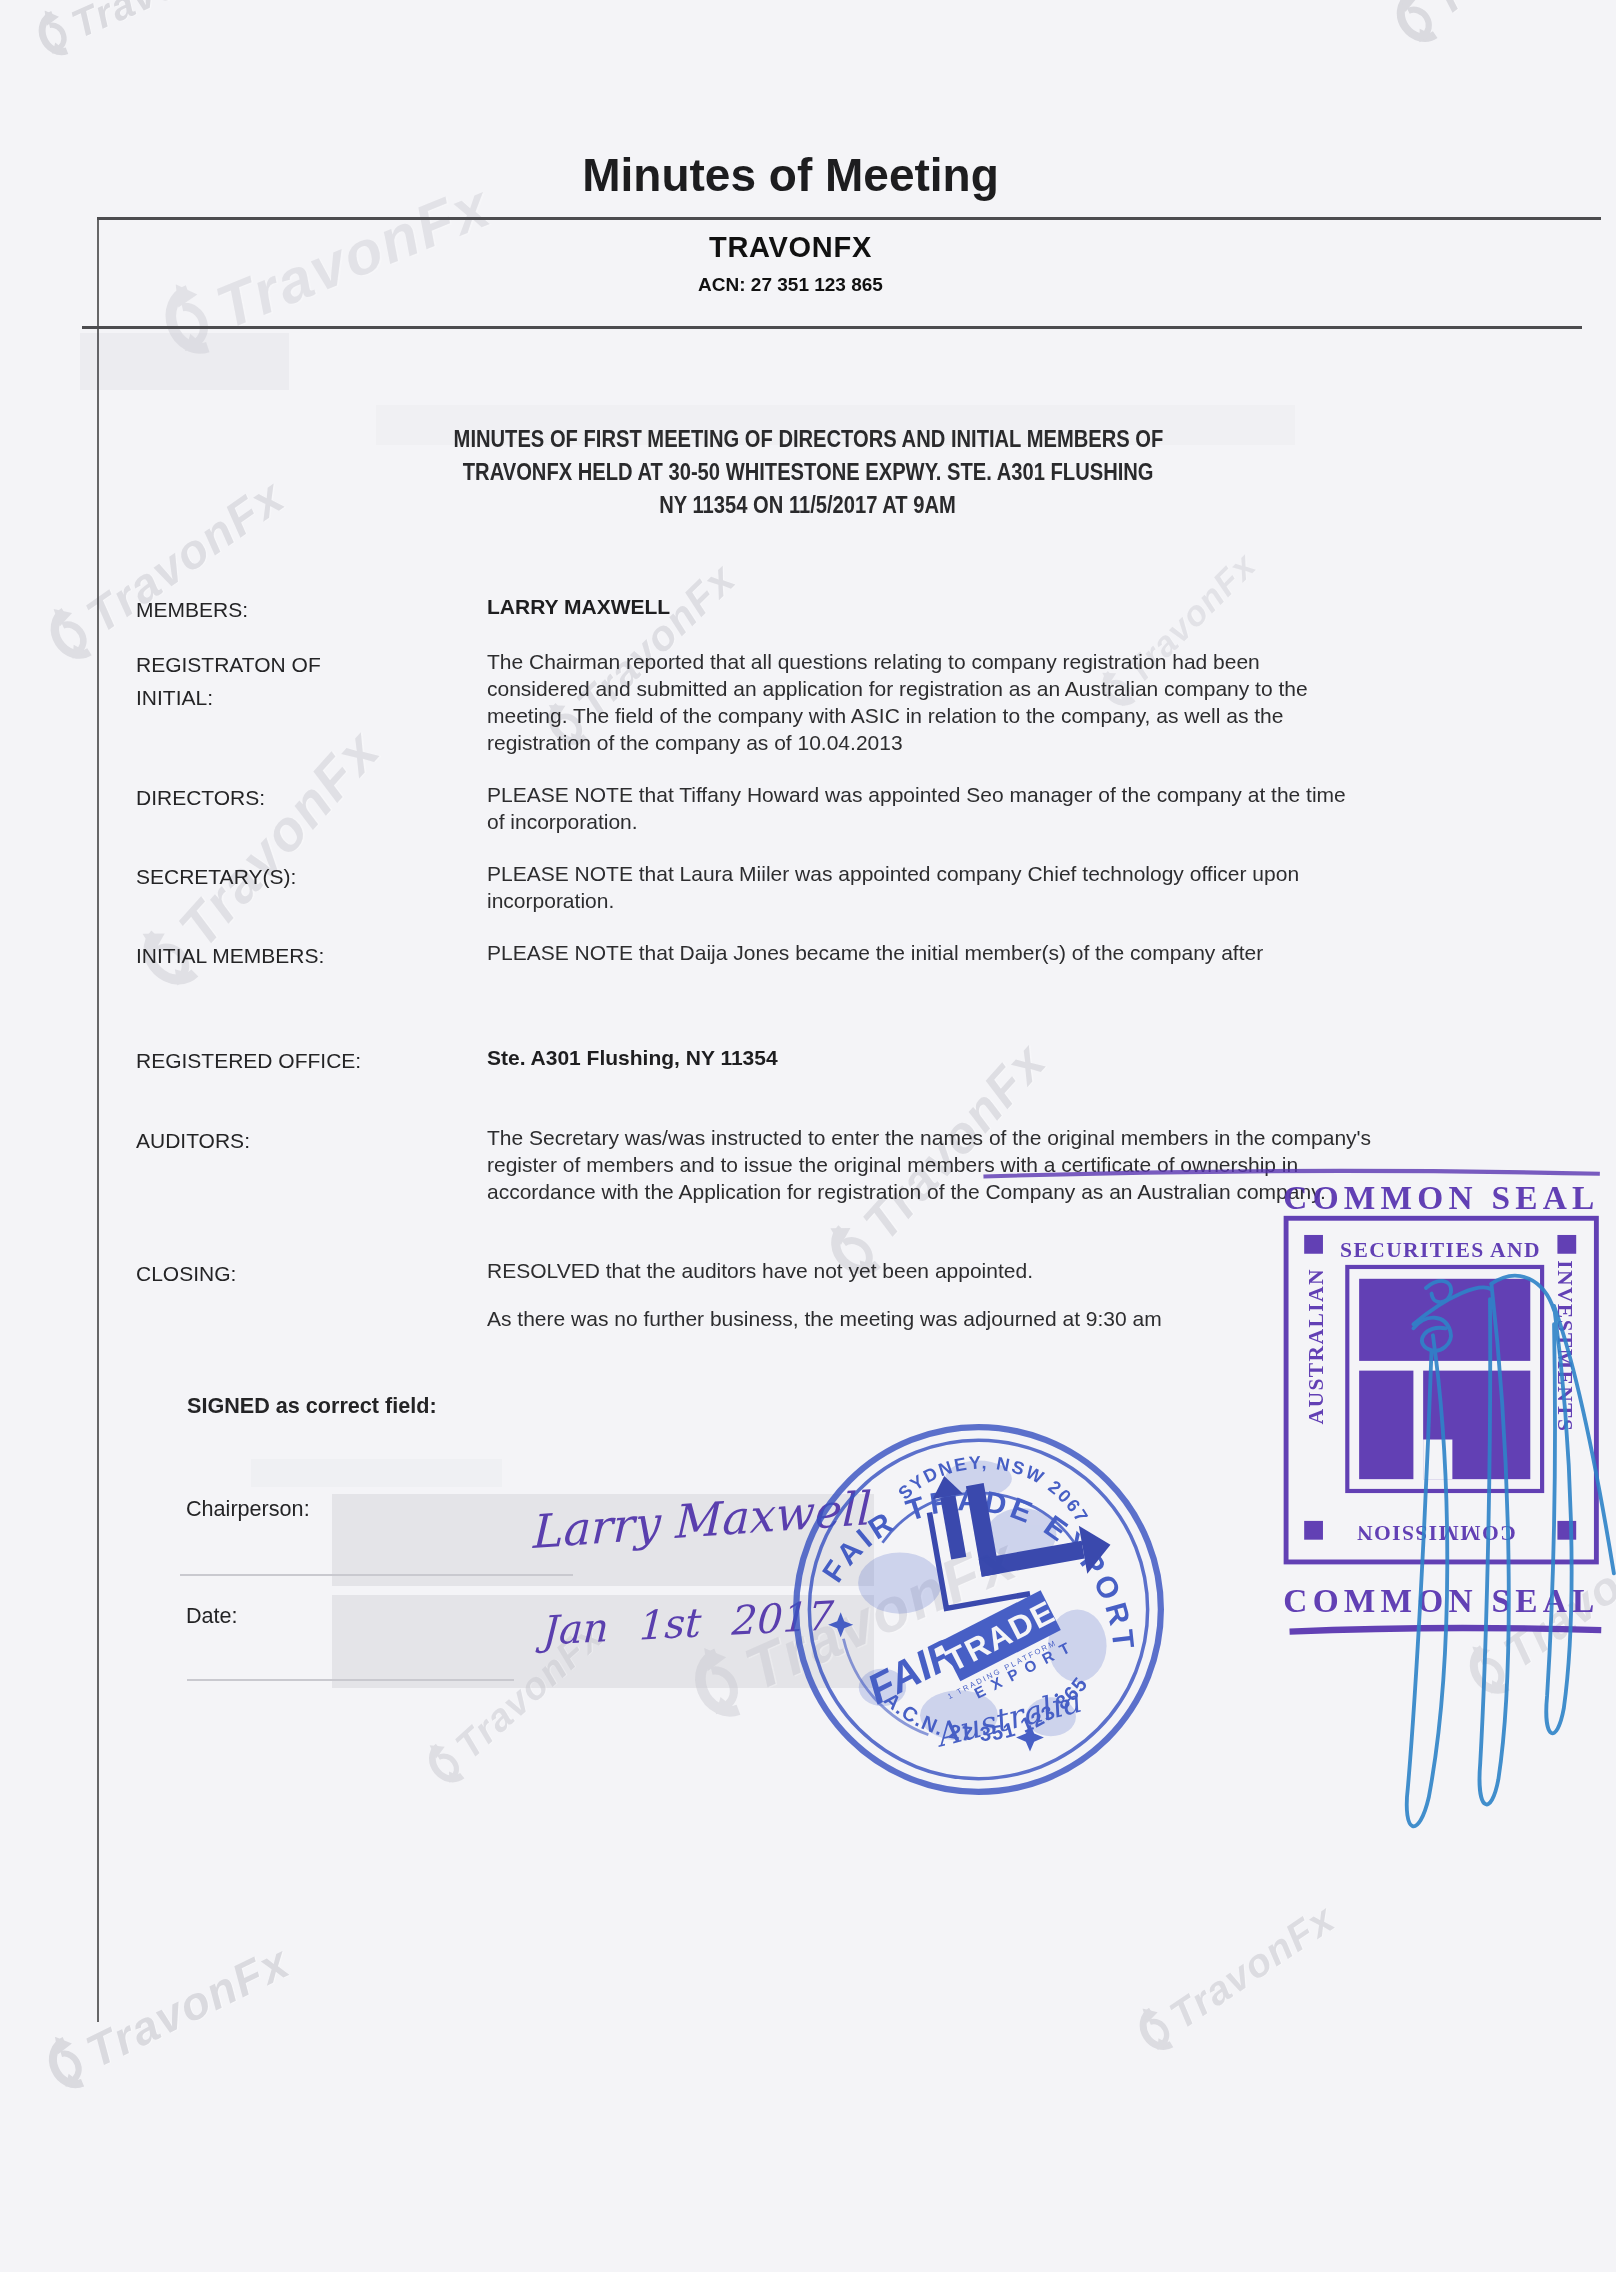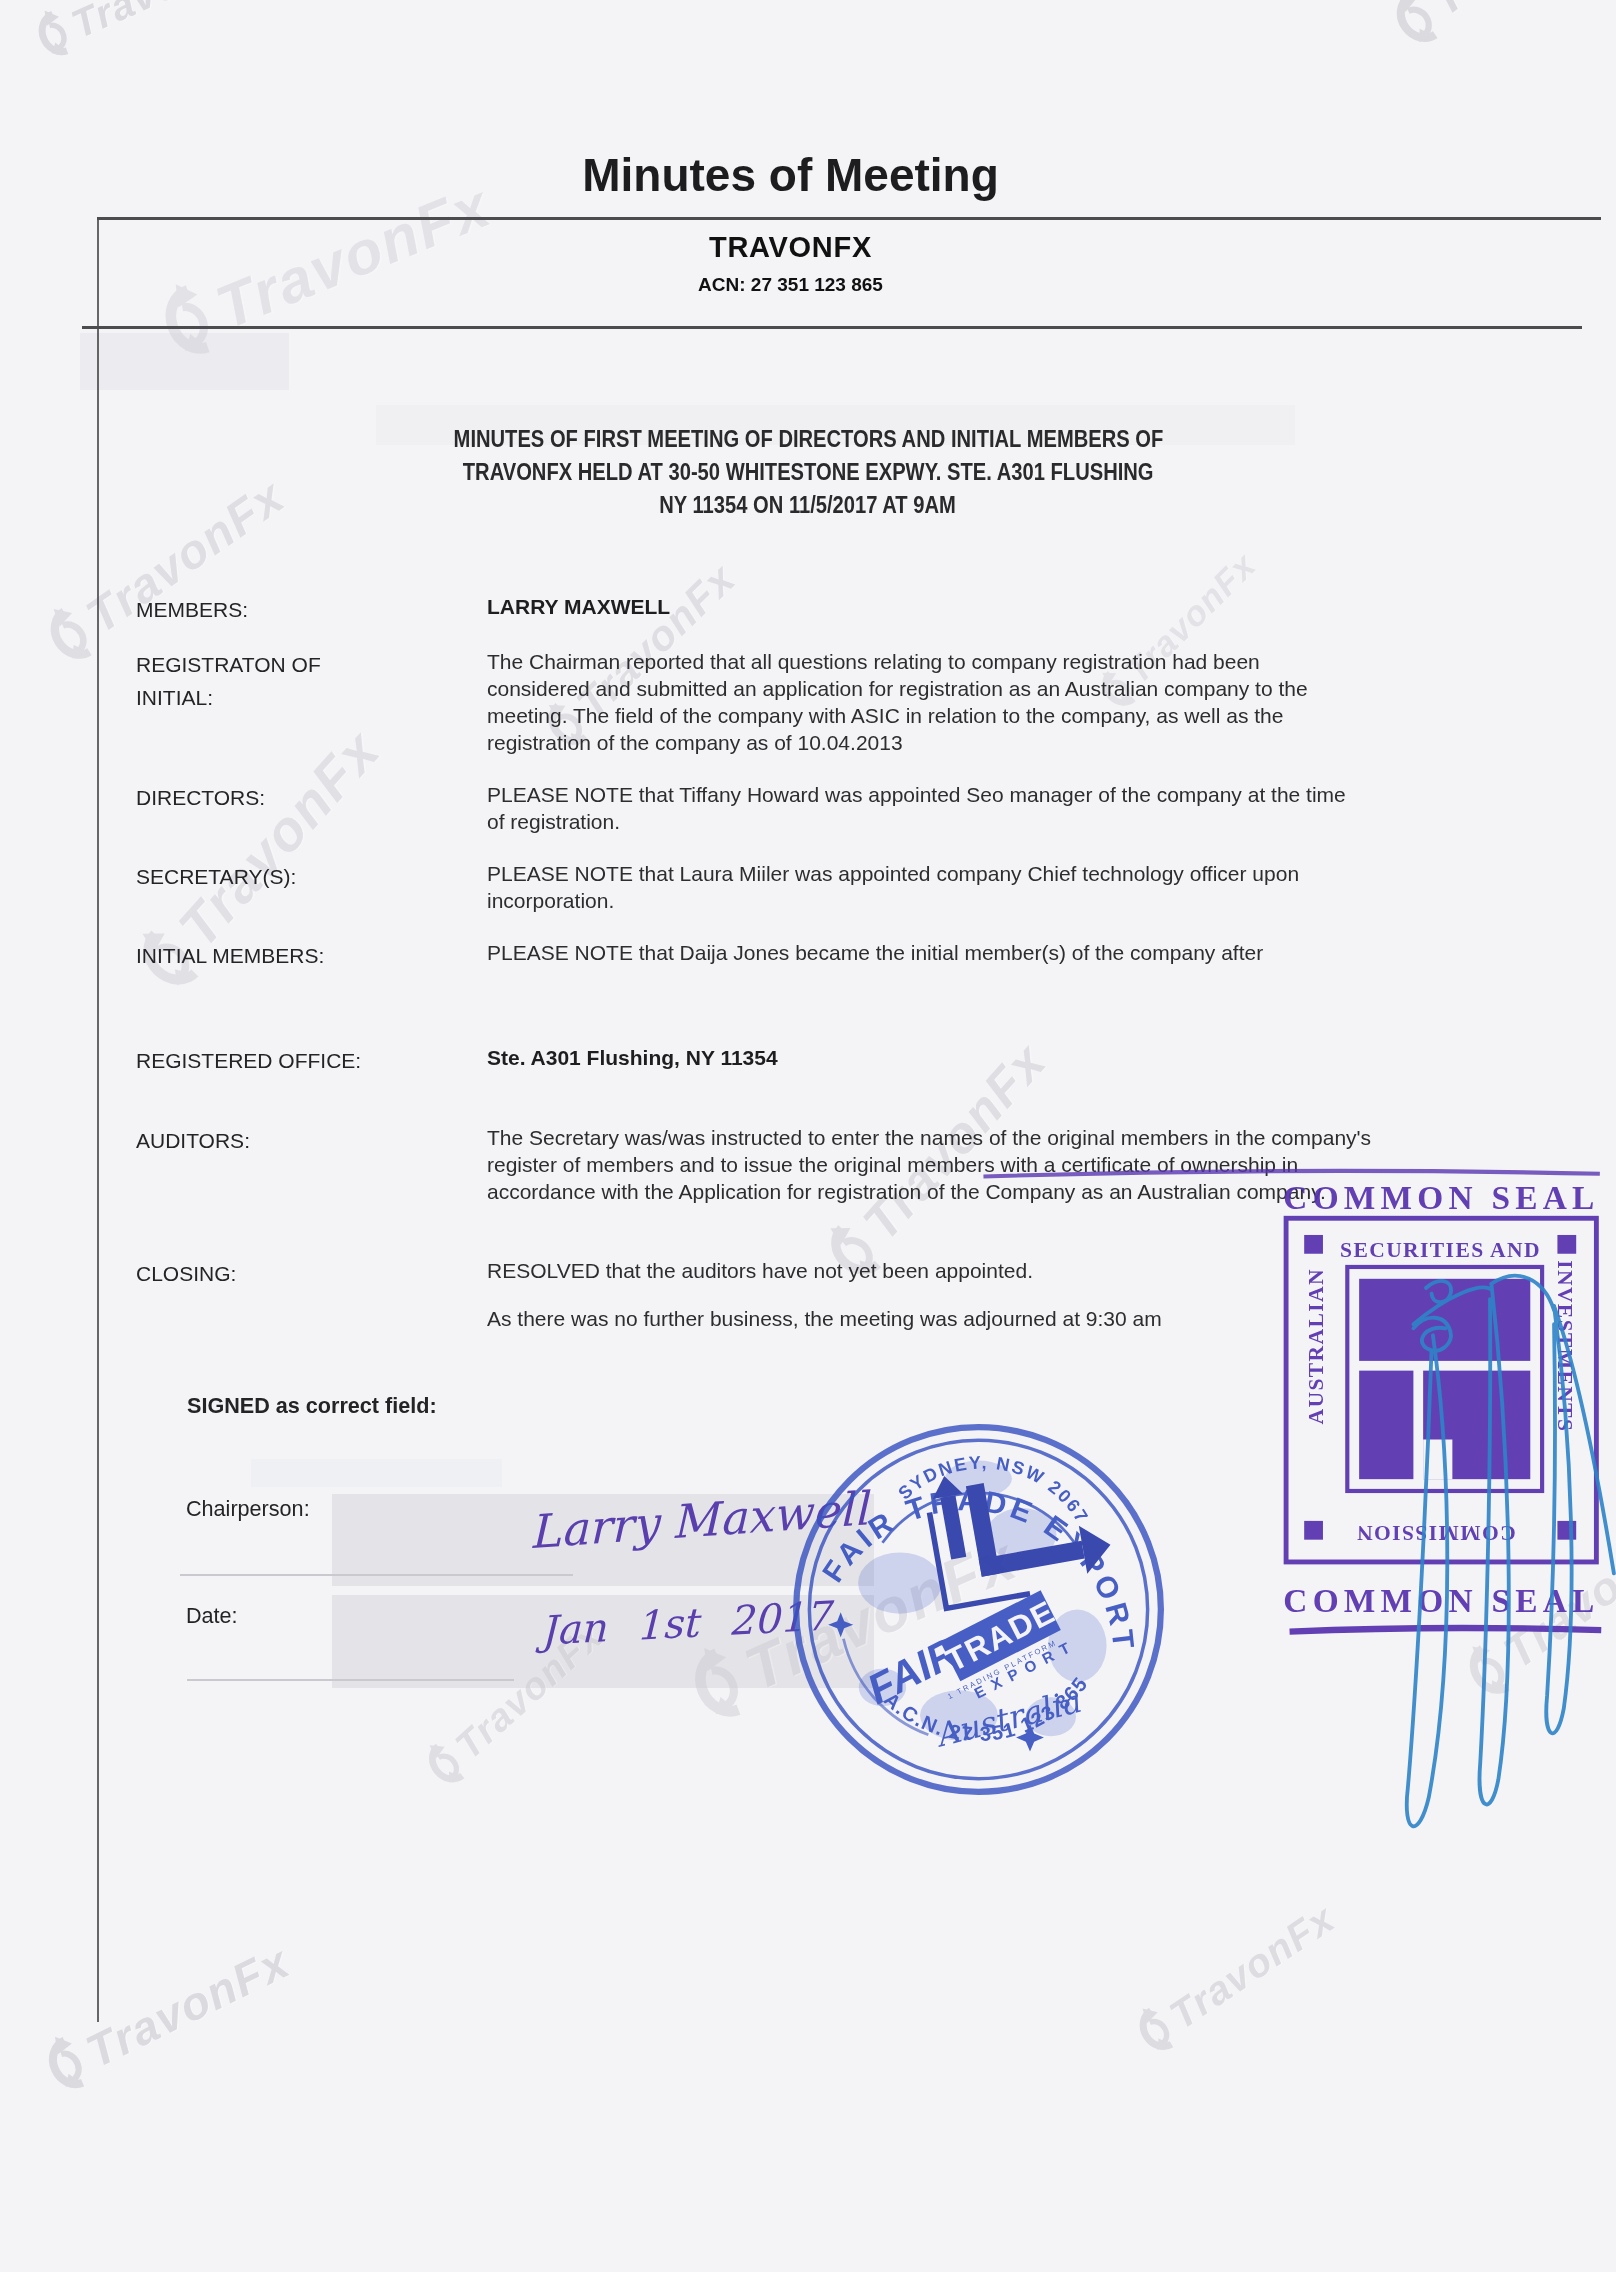--- a/index.html
+++ b/index.html
@@ -257,21 +257,21 @@
           <div class="ln"><span>meeting. The field of the company with ASIC in relation to the company, as well as the</span></div>
           <div class="ln"><span>registration of the company as of 10.04.2013</span></div>
         </div>
       </div>
       <div class="row" style="top: 781px;">
         <div class="lbl">
           <div>DIRECTORS:</div>
         </div>
         <div class="txt">
           <div class="ln"><span>PLEASE NOTE that Tiffany Howard was appointed Seo manager of the company at the time</span></div>
-          <div class="ln"><span>of registration.</span></div>
+          <div class="ln"><span>of incorporation.</span></div>
         </div>
       </div>
       <div class="row" style="top: 860px;">
         <div class="lbl">
           <div>SECRETARY(S):</div>
         </div>
         <div class="txt">
           <div class="ln"><span>PLEASE NOTE that Laura Miiler was appointed company Chief technology officer upon</span></div>
           <div class="ln"><span>incorporation.</span></div>
         </div>

